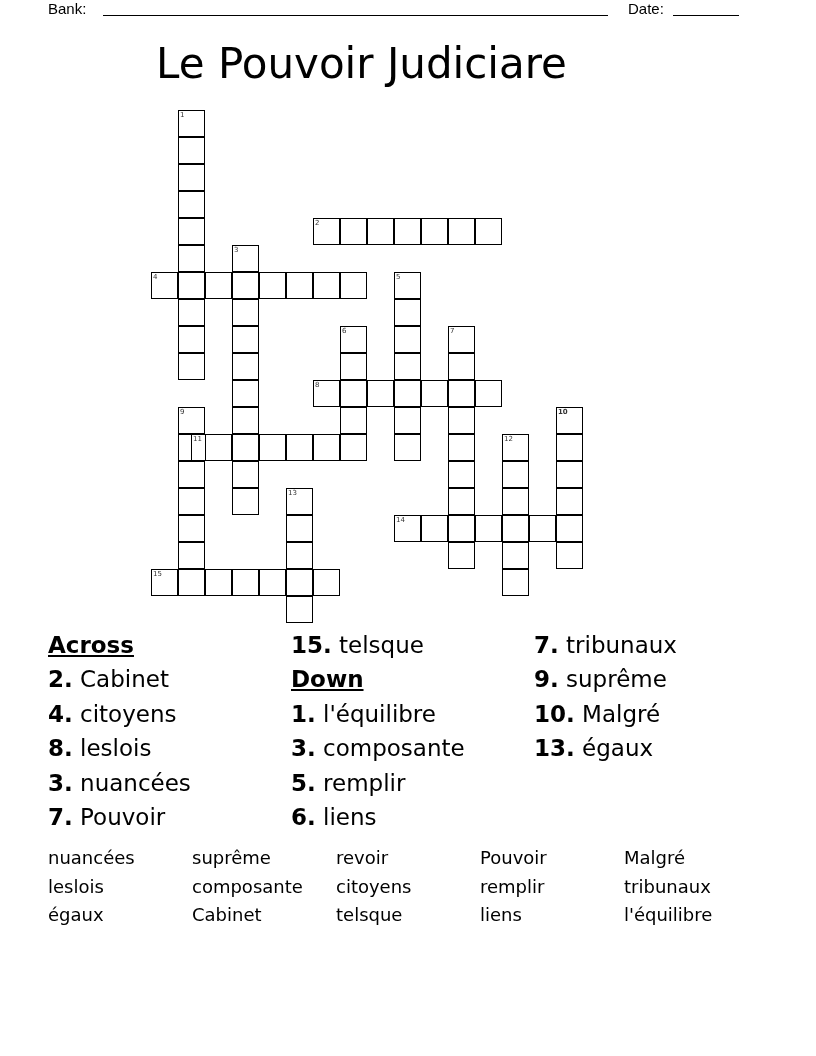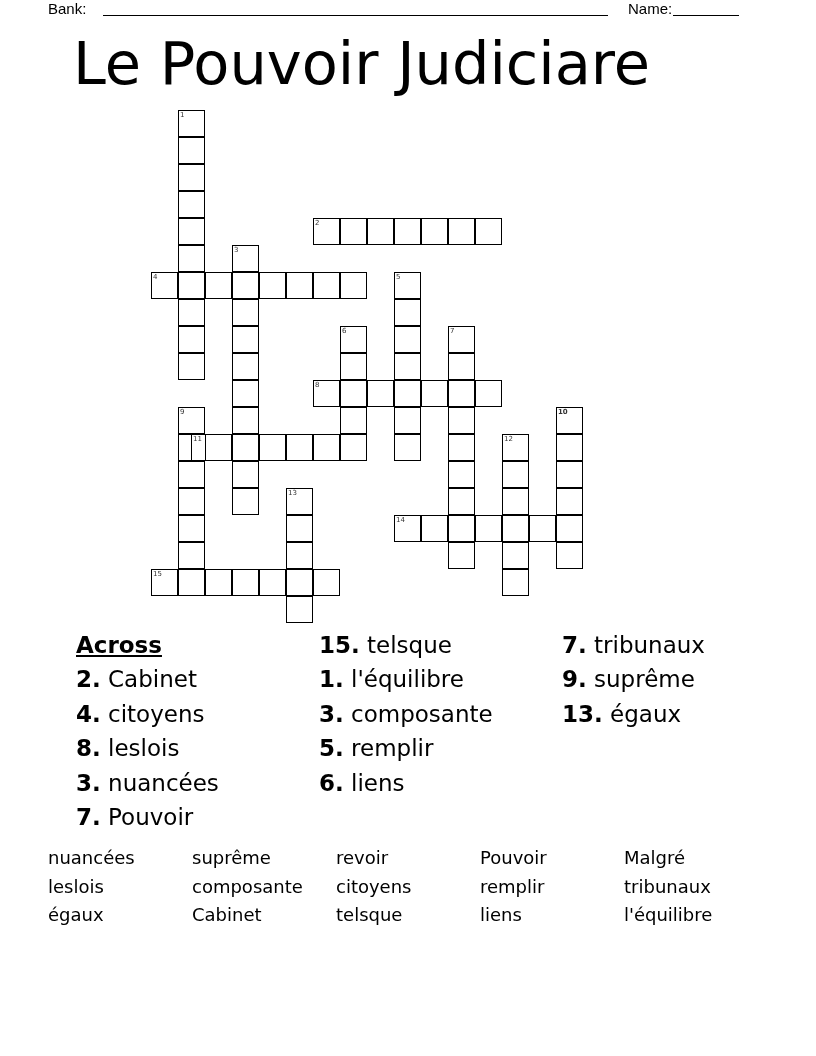--- a/index.html
+++ b/index.html
@@ -8,55 +8,55 @@
       position: absolute; top: 0; left: 48px; width: 700px; height: 18px;
       font-family: "Liberation Sans", sans-serif; font-size: 15px; line-height: 18px;
       white-space: nowrap;
     }
     .header-line .name-label { position: absolute; left: 0; top: 0; }
     .header-line .name-blank { position: absolute; left: 55px; top: 0; width: 505px; border-bottom: 1px solid #000; height: 15px; }
     .header-line .date-label { position: absolute; left: 580px; top: 0; }
     .header-line .date-blank { position: absolute; left: 625px; top: 0; width: 66px; border-bottom: 1px solid #000; height: 15px; }
     .title {
       position: absolute; top: 32px; left: 0; width: 723px; text-align: center;
-      font-family: "DejaVu Sans", sans-serif; font-size: 59px; line-height: 64px;
+      font-family: "DejaVu Sans", sans-serif; font-size: 42px; line-height: 64px;
       font-weight: normal; letter-spacing: 0px;
     }
     .grid { position: absolute; left: 0; top: 0; width: 816px; height: 640px; }
     .cell {
       position: absolute; width: 27px; height: 27px; box-sizing: border-box;
       border: 1.5px solid #000; background: #fff;
     }
     .cell .num {
       position: absolute; left: 1px; top: 0px;
       font-family: "DejaVu Sans", sans-serif; font-size: 7px; line-height: 8px; color: #333;
     }
     .clues {
       position: absolute; top: 628px; left: 48px; width: 720px;
       font-family: "DejaVu Sans", sans-serif; font-size: 23px;
     }
     .clue-col { position: absolute; top: 0; }
-    .clue-line { height: 34.4px; line-height: 34px; white-space: nowrap; margin-left: 28px; }
+    .clue-line { height: 34.4px; line-height: 34px; white-space: nowrap; }
     .clue-line b { font-weight: bold; }
     .clue-heading { font-weight: bold; text-decoration: underline; }
     .wordbank {
       position: absolute; top: 844px; left: 48px; width: 720px;
       font-family: "DejaVu Sans", sans-serif;
     }
     .wb-title { font-size: 17px; font-weight: bold; text-decoration: underline; line-height: 26px; height: 28px; }
     .wb-row { position: relative; height: 28.5px; font-size: 18px; line-height: 28px; }
     .wb-word { position: absolute; top: 0; white-space: nowrap; }
   </style>
 </head>
 <body>
 
 <div class="header-line">
   <span class="name-label">Bank:</span>
   <span class="name-blank"></span>
-  <span class="date-label">Name:</span>
+  <span class="date-label">Date:</span>
   <span class="date-blank"></span>
 </div>
 
 <div class="title">Le Pouvoir Judiciare</div>
 
 <div class="grid" id="grid">
     <div class="cell" style="left: 178px; top: 110px;">
       <span class="num">1</span>
     </div>
     <div class="cell" style="left: 178px; top: 137px;"></div>
@@ -188,28 +188,30 @@
   <div class="clue-col" id="clue-col-0" style="left:0px;">
       <div class="clue-line"><span class="clue-heading">Across</span></div>
       <div class="clue-line"><b>2.</b><span> Cabinet</span></div>
       <div class="clue-line"><b>4.</b><span> citoyens</span></div>
       <div class="clue-line"><b>8.</b><span> leslois</span></div>
       <div class="clue-line"><b>3.</b><span> nuancées</span></div>
       <div class="clue-line"><b>7.</b><span> Pouvoir</span></div>
     </div>
   <div class="clue-col" id="clue-col-1" style="left:243px;">
       <div class="clue-line"><b>15.</b><span> telsque</span></div>
+      <div class="clue-line"><span class="clue-heading">Down</span></div>
       <div class="clue-line"><b>1.</b><span> l'équilibre</span></div>
       <div class="clue-line"><b>3.</b><span> composante</span></div>
       <div class="clue-line"><b>5.</b><span> remplir</span></div>
       <div class="clue-line"><b>6.</b><span> liens</span></div>
     </div>
   <div class="clue-col" id="clue-col-2" style="left:486px;">
       <div class="clue-line"><b>7.</b><span> tribunaux</span></div>
       <div class="clue-line"><b>9.</b><span> suprême</span></div>
+      <div class="clue-line"><b>10.</b><span> Malgré</span></div>
       <div class="clue-line"><b>13.</b><span> égaux</span></div>
     </div>
 </div>
 
 <div class="wordbank">
   <div id="wb-rows">
       <div class="wb-row">
         <span class="wb-word" style="left: 0px;">nuancées</span>
         <span class="wb-word" style="left: 144px;">suprême</span>
         <span class="wb-word" style="left: 288px;">revoir</span>

